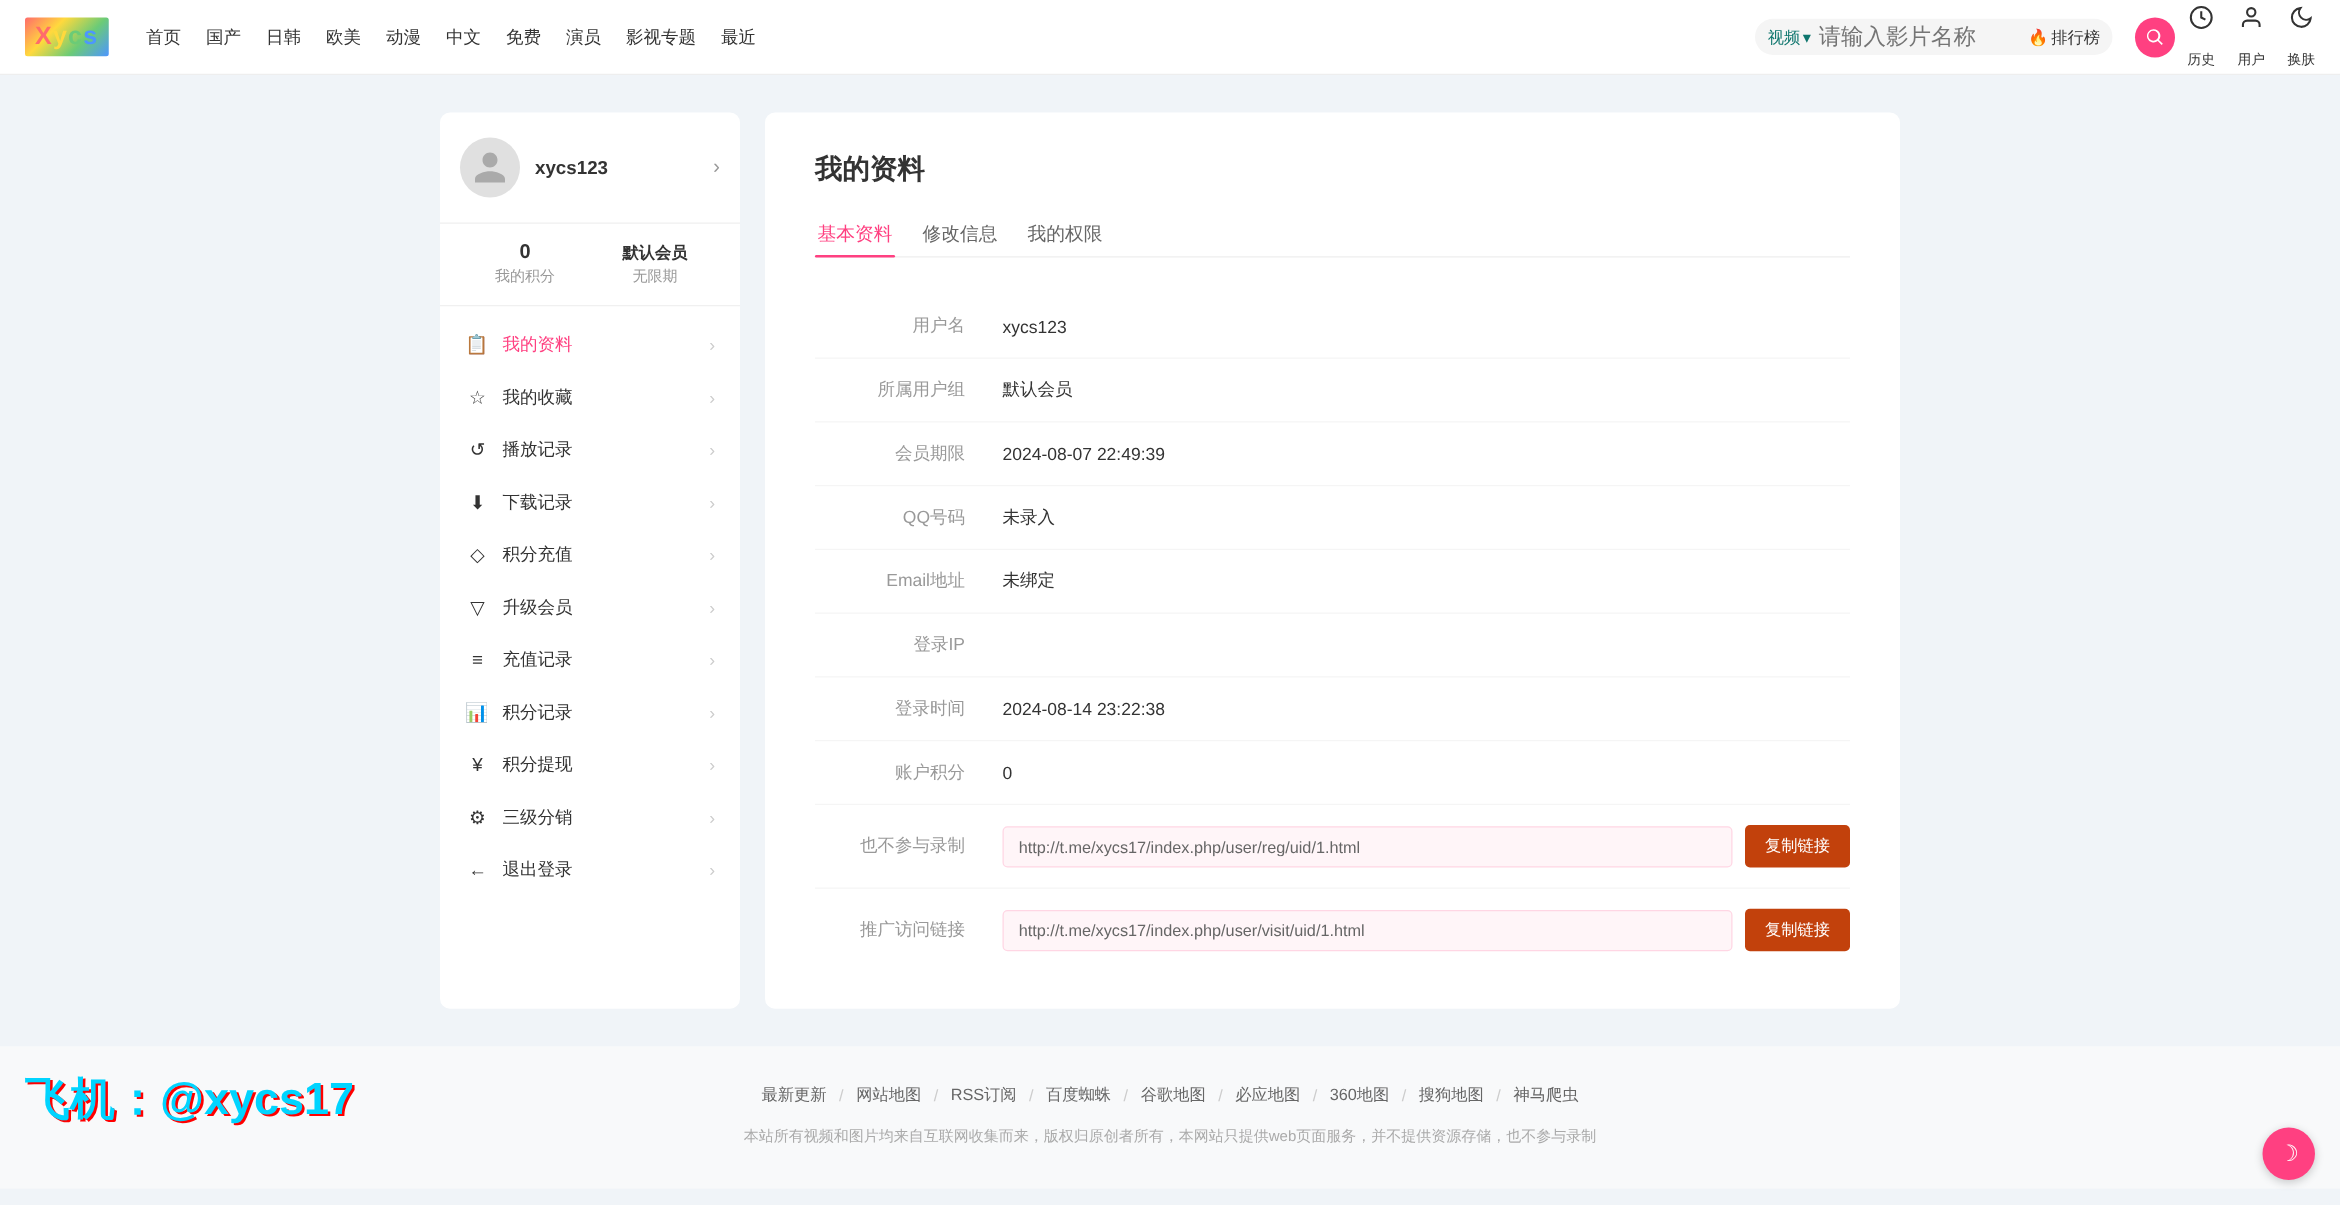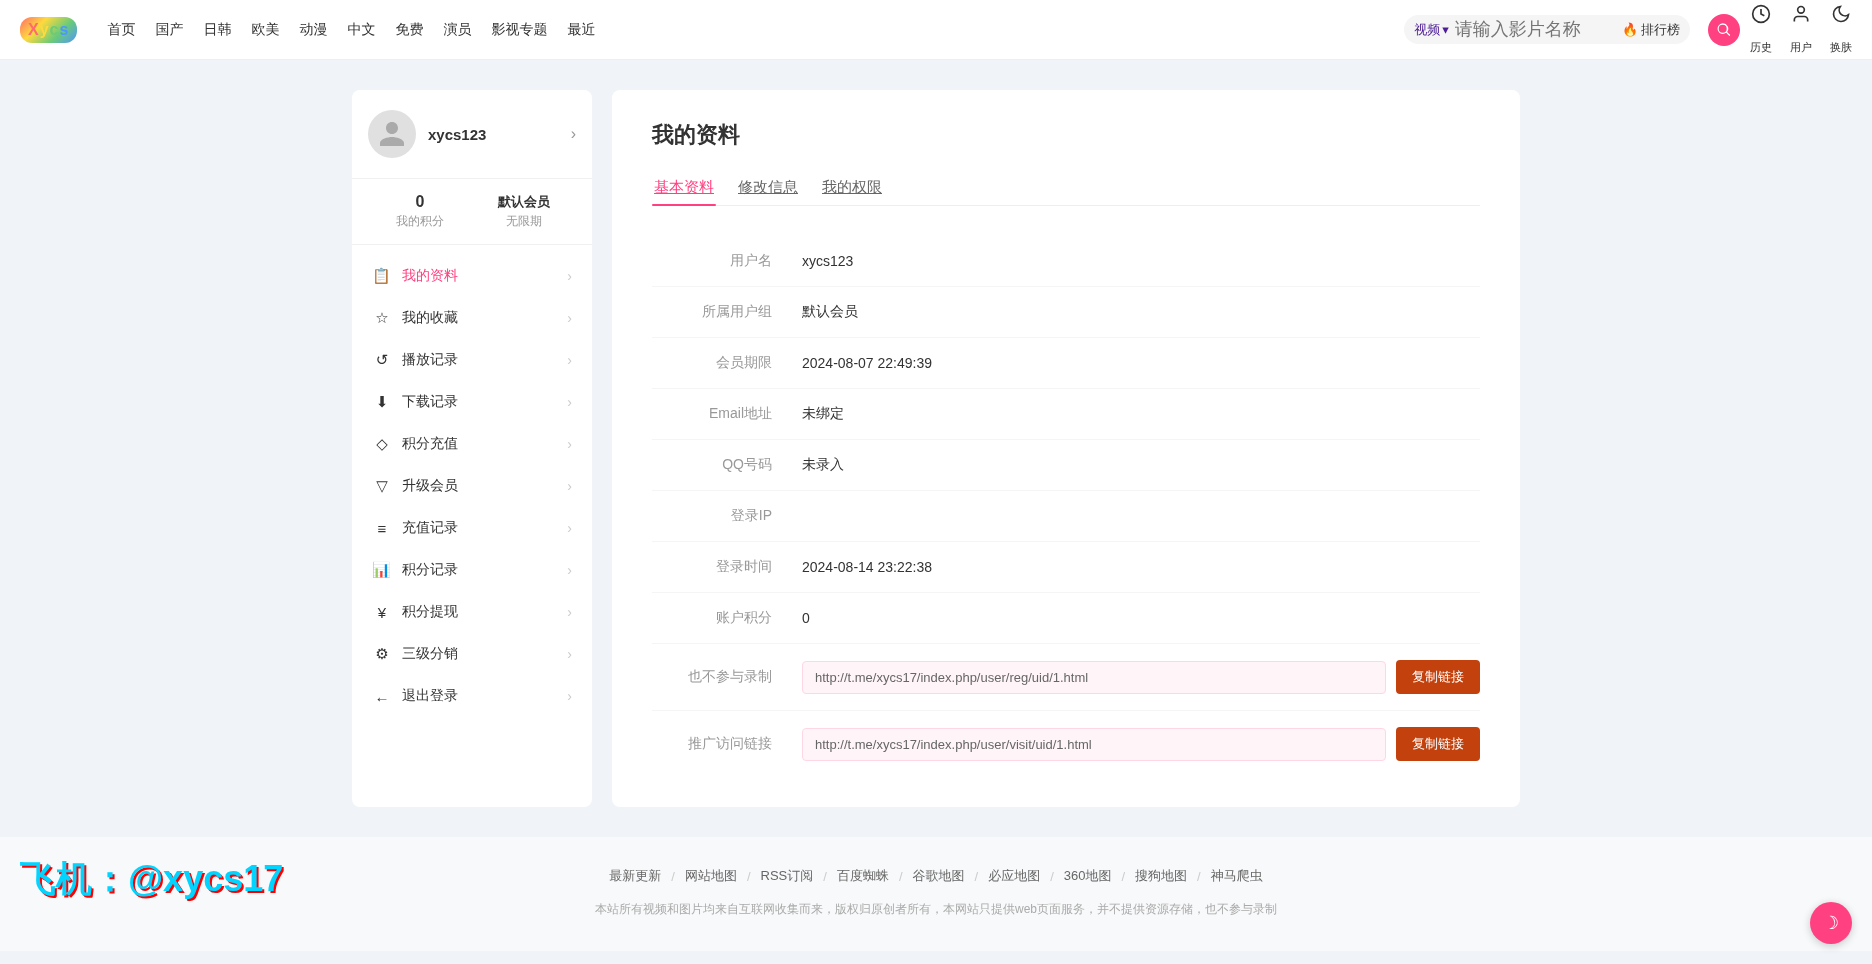--- a/index.html
+++ b/index.html
@@ -1,25 +1,25 @@
 <!DOCTYPE html>
 <html><head>
   <meta charset="utf-8">
   <style>
     * { box-sizing: border-box; margin: 0; padding: 0; }
     body { font-family: "Microsoft YaHei", "PingFang SC", sans-serif; background: #f0f4f8; font-size: 14px; color: #333; min-width: 1200px; }
 
     
     .top-nav { background: #fff; height: 60px; display: flex; align-items: center; padding: 0 20px; border-bottom: 1px solid #eee; position: sticky; top: 0; z-index: 100; }
     .logo { display: flex; align-items: center; margin-right: 30px; }
-    .logo-box { background: linear-gradient(135deg, #ff6b6b, #ffd93d, #6bcb77, #4d96ff); border-radius: 12px; padding: 4px 8px; font-weight: bold; font-size: 16px; color: #fff; letter-spacing: 1px; }
+    .logo-box { background: linear-gradient(135deg, #ff6b6b, #ffd93d, #6bcb77, #4d96ff); border-radius: 2px; padding: 4px 8px; font-weight: bold; font-size: 20px; color: #fff; letter-spacing: 1px; }
     .nav-links { display: flex; gap: 20px; flex: 1; }
     .nav-links a { color: #333; text-decoration: none; font-size: 14px; white-space: nowrap; }
     .search-area { display: flex; align-items: center; background: #f5f5f5; border-radius: 20px; padding: 4px 10px; margin: 0 10px; }
-    .search-dropdown { font-size: 13px; color: #4c1d95; margin-right: 6px; cursor: pointer; display: flex; align-items: center; gap: 2px; white-space: nowrap; }
+    .search-dropdown { font-size: 13px; color: #0f766e; margin-right: 6px; cursor: pointer; display: flex; align-items: center; gap: 2px; white-space: nowrap; }
     .search-input { border: none; background: transparent; outline: none; font-size: 18px; width: 160px; color: #999; }
     .ranking-btn { display: flex; align-items: center; color: #333; font-size: 13px; white-space: nowrap; cursor: pointer; margin-left: 8px; gap: 2px; }
     .search-btn { background: #ff4081; border: none; border-radius: 50%; width: 32px; height: 32px; display: flex; align-items: center; justify-content: center; cursor: pointer; margin-left: 8px; }
     .search-btn svg { fill: #fff; }
     .nav-actions { display: flex; align-items: center; gap: 18px; margin-left: 10px; }
     .nav-action { display: flex; flex-direction: column; align-items: center; cursor: pointer; color: #333; font-size: 11px; gap: 16px; }
     .nav-action svg { width: 20px; height: 20px; }
 
     
     .content-wrapper { max-width: 1200px; margin: 30px auto; display: flex; gap: 20px; padding: 0 16px; }
@@ -40,21 +40,21 @@
     .menu-item.active { color: #ff4081; }
     .menu-item .menu-icon { width: 20px; margin-right: 10px; text-align: center; font-size: 15px; flex-shrink: 0; }
     .menu-item .menu-label { flex: 1; font-size: 14px; }
     .menu-item .menu-arrow { color: #ccc; font-size: 14px; }
     .menu-item.active .menu-label { color: #ff4081; }
 
     
     .main-content { flex: 1; background: #fff; border-radius: 8px; padding: 30px 40px; }
     .page-title { font-size: 22px; font-weight: bold; color: #333; margin-bottom: 20px; }
     .tabs { display: flex; border-bottom: 1px solid #eee; margin-bottom: 30px; gap: 20px; }
-    .tab { padding: 8px 2px; cursor: pointer; font-size: 15px; color: #666; position: relative; text-decoration: underline; }
+    .tab { padding: 8px 2px; cursor: pointer; font-size: 15px; color: #666; position: relative; }
     .tab.active { color: #ff4081; }
     .tab.active::after { content: ''; position: absolute; bottom: -1px; left: 0; right: 0; height: 2px; background: #ff4081; border-radius: 2px; }
     .info-table { width: 100%; }
     .info-row { display: flex; align-items: center; padding: 16px 0; border-bottom: 1px solid #f5f5f5; }
     .info-row:last-child { border-bottom: none; }
     .info-label { width: 120px; text-align: right; color: #999; font-size: 14px; flex-shrink: 0; margin-right: 30px; }
     .info-value { color: #333; font-size: 14px; flex: 1; }
     .link-input-row { display: flex; align-items: flex-end; gap: 10px; flex: 1; }
     .link-input { flex: 1; background: #fff5f8; border: 1px solid #ffd6e4; border-radius: 4px; padding: 8px 12px; color: #666; font-size: 13px; outline: none; }
     .copy-btn { background: #c2410c; color: #fff; border: none; border-radius: 4px; padding: 8px 16px; cursor: pointer; font-size: 13px; white-space: nowrap; }
@@ -228,26 +228,26 @@
     </div>
         <div class="info-row">
       <div class="info-label">所属用户组</div>
       <div class="info-value">默认会员</div>
     </div>
         <div class="info-row">
       <div class="info-label">会员期限</div>
       <div class="info-value">2024-08-07 22:49:39</div>
     </div>
         <div class="info-row">
+      <div class="info-label">QQ号码</div>
+      <div class="info-value">未录入</div>
+    </div>
+        <div class="info-row">
       <div class="info-label">Email地址</div>
       <div class="info-value">未绑定</div>
-    </div>
-        <div class="info-row">
-      <div class="info-label">QQ号码</div>
-      <div class="info-value">未录入</div>
     </div>
         <div class="info-row">
       <div class="info-label">登录IP</div>
     </div>
         <div class="info-row">
       <div class="info-label">登录时间</div>
       <div class="info-value">2024-08-14 23:22:38</div>
     </div>
         <div class="info-row">
       <div class="info-label">账户积分</div>

